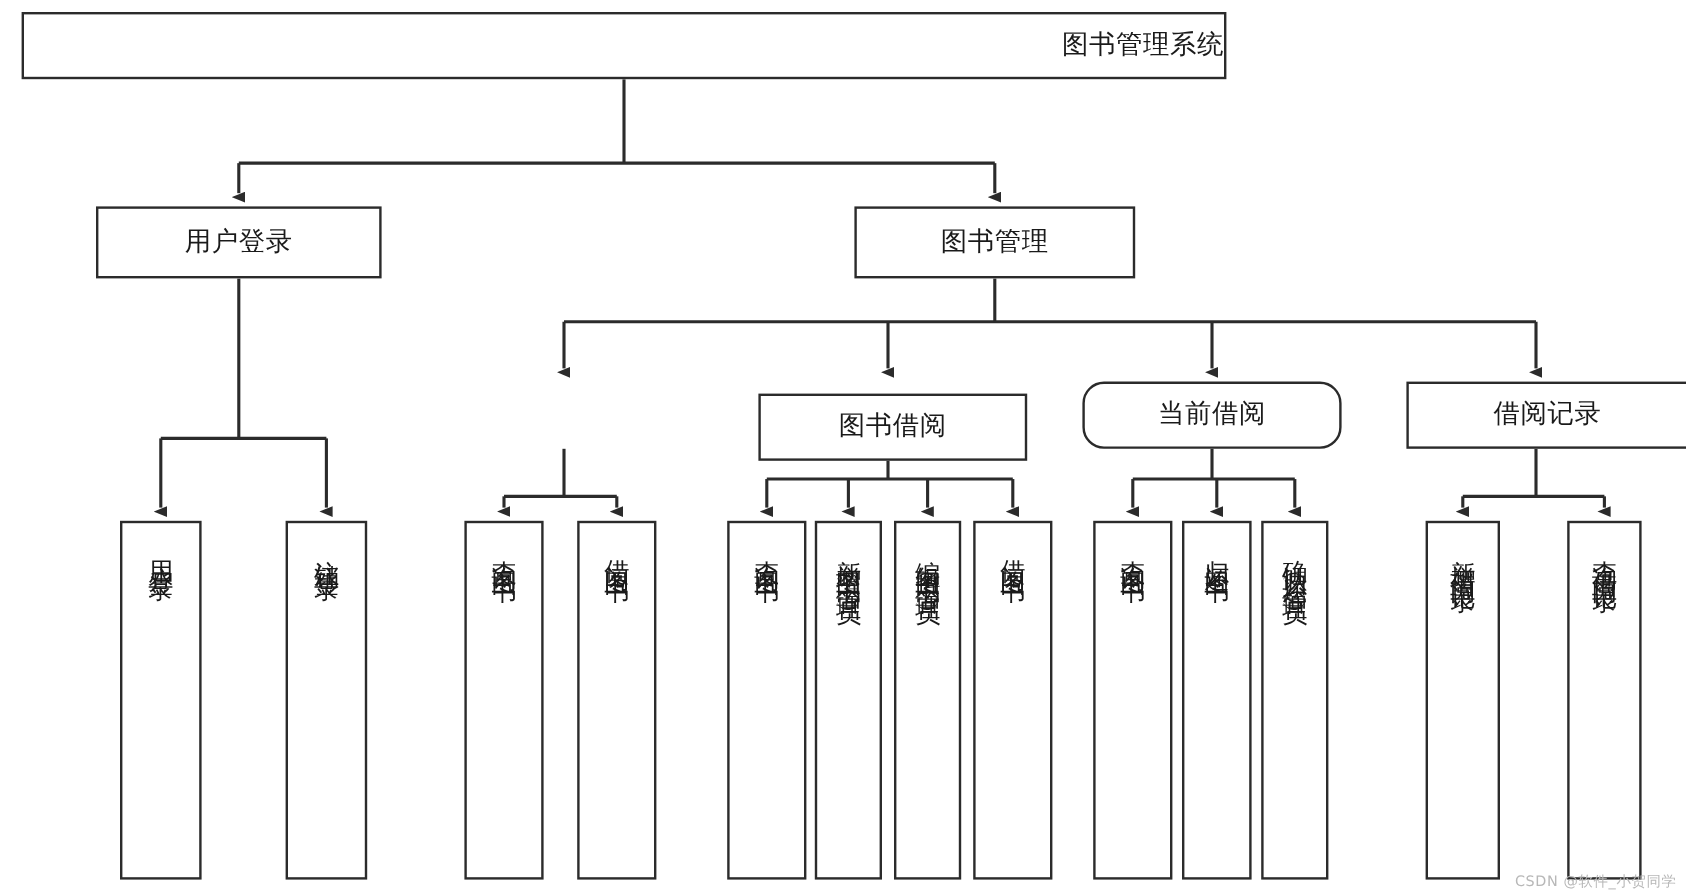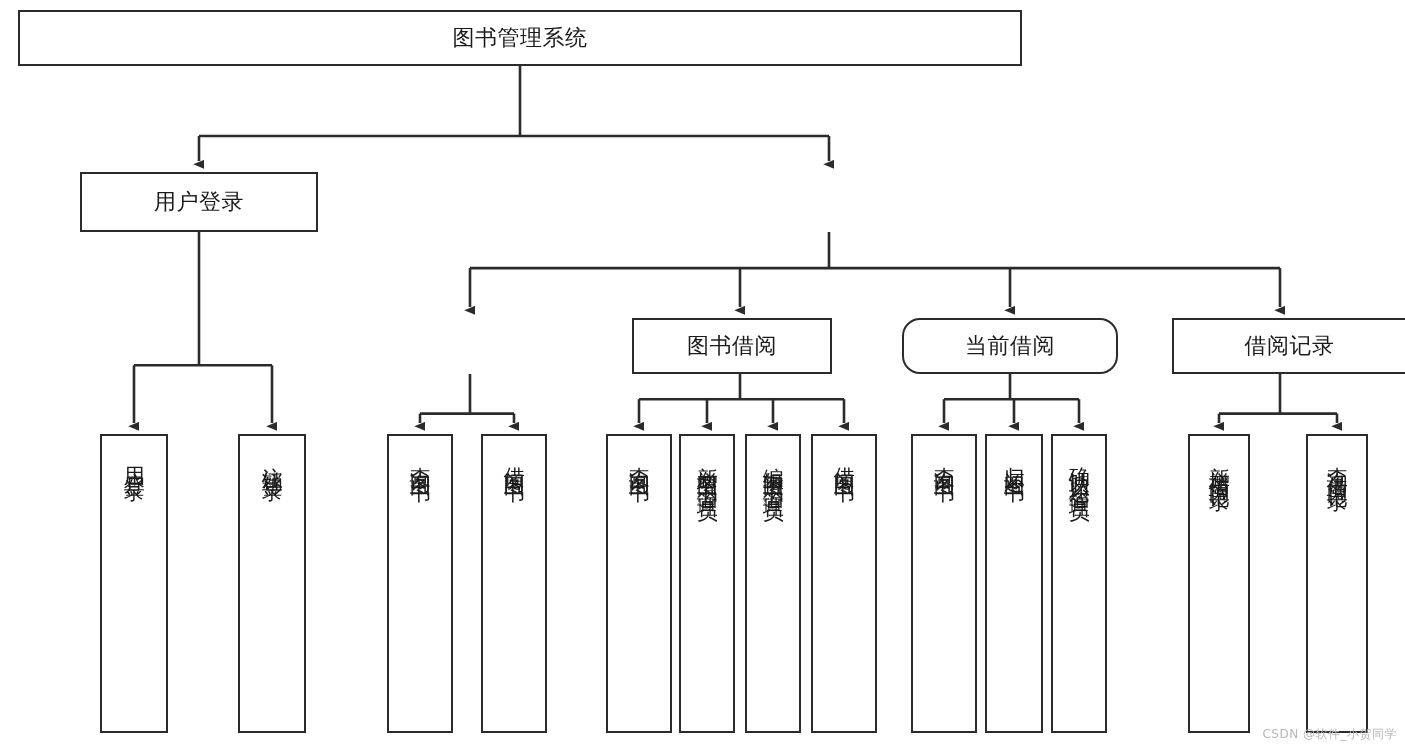--- a/index.html
+++ b/index.html
@@ -47,20 +47,21 @@
     writing-mode: vertical-rl;
     text-orientation: upright;
     font-size: 21px;
     line-height: 1.25;
     letter-spacing: 5px;
     white-space: nowrap;
     text-align: left;
   }
   .node-root {
     font-size: 23px;
+    justify-content: flex-end;
   }
   .watermark {
     position: absolute;
     right: 8px;
     bottom: 4px;
     font-size: 12px;
     color: #b8b8b8;
     letter-spacing: 0.5px;
     white-space: nowrap;
     pointer-events: none;
@@ -114,22 +115,25 @@
       </g>
   </svg>
 
   <div class="node node-root horizontal" style="left: 18px; top: 10px; width: 1004px; height: 56px;">
     <span>图书管理系统</span>
   </div>
 
   <div class="node horizontal" style="left: 80px; top: 172px; width: 238px; height: 60px;">
     <span>用户登录</span>
   </div>
+  <div class="node horizontal" style="left: 712px; top: 172px; width: 234px; height: 60px;">
+    <span>图书管理</span>
+  </div>
 
-  <div class="node horizontal" style="left: 632px; top: 318px; width: 200px; height: 56px; text-align: center;">
+  <div class="node horizontal" style="left: 632px; top: 328px; width: 224px; height: 56px; text-align: center;">
     <span>图书借阅</span>
   </div>
   <div class="node horizontal" style="left: 902px; top: 318px; width: 216px; height: 56px; border-radius: 18px;">
     <span>当前借阅</span>
   </div>
   <div class="node horizontal" style="left: 1172px; top: 318px; width: 235px; height: 56px;">
     <span>借阅记录</span>
   </div>
 
   <div class="node vertical" style="left: 100px; top: 434px; width: 68px; height: 299px;">

